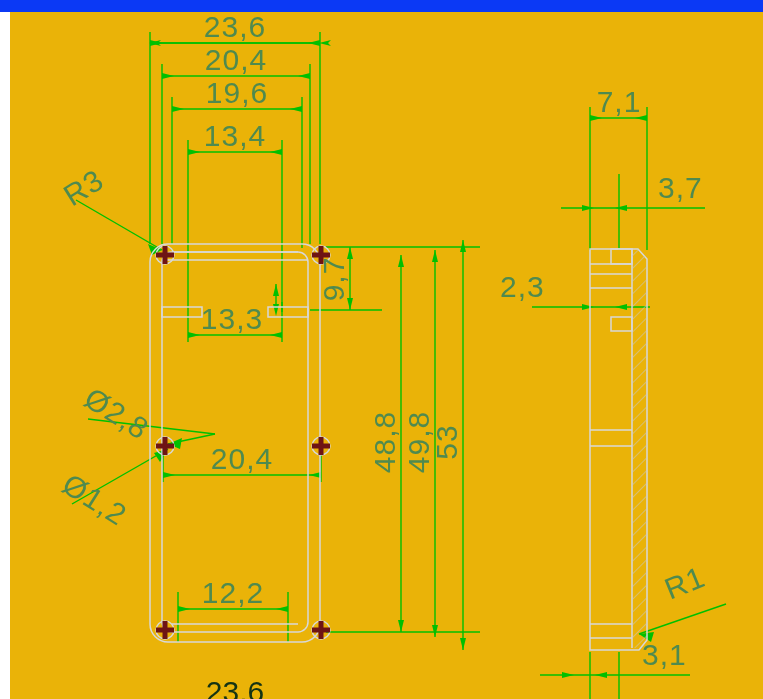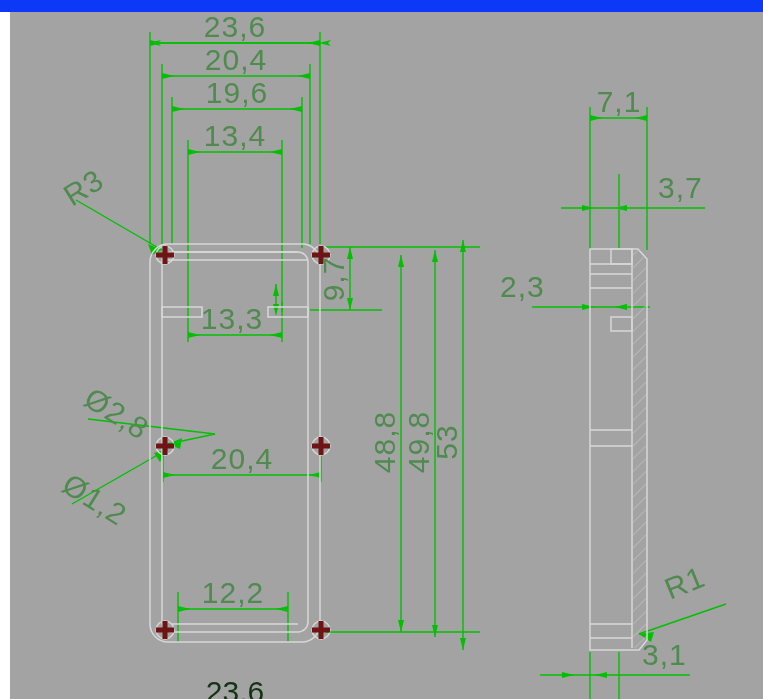--- a/index.html
+++ b/index.html
@@ -4,21 +4,21 @@
 <style>
   html,body{margin:0;padding:0;background:#000;}
   body{width:763px;height:699px;overflow:hidden;
        font-family:"Liberation Sans",sans-serif;}
   #app{position:relative;width:763px;height:699px;background:#000;}
   #titlebar{position:absolute;left:0;top:0;width:763px;height:12px;
             background:#0b39f5;}
   #leftrail{position:absolute;left:0;top:12px;width:10px;height:687px;
             background:#ffffff;}
   #canvas{position:absolute;left:10px;top:12px;width:753px;height:687px;
-          background:#a3a3a3;overflow:hidden;}
+          background:#eab308;overflow:hidden;}
   #canvas svg{display:block;}
   .dimtext{fill:#4f8a4f;font-family:"Liberation Sans",sans-serif;
            font-size:30px;letter-spacing:1px;}
   .bottomghost{fill:#143314;font-family:"Liberation Sans",sans-serif;
                font-size:30px;}
 </style>
 </head>
 <body>
 
 <div id="app">

